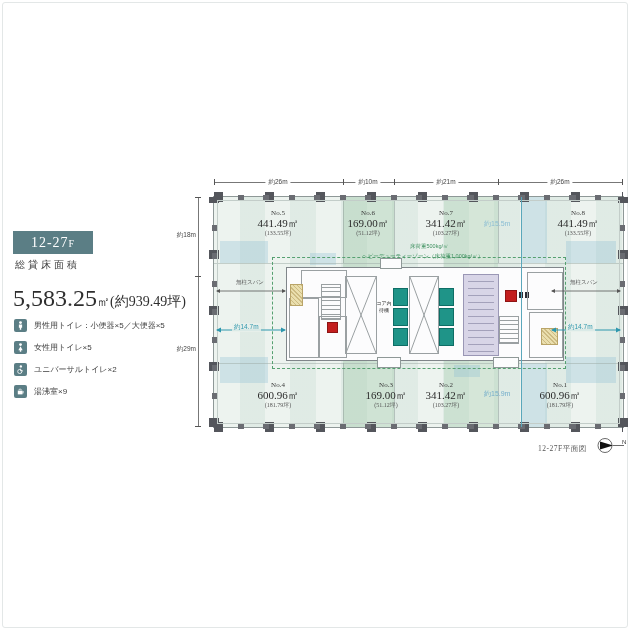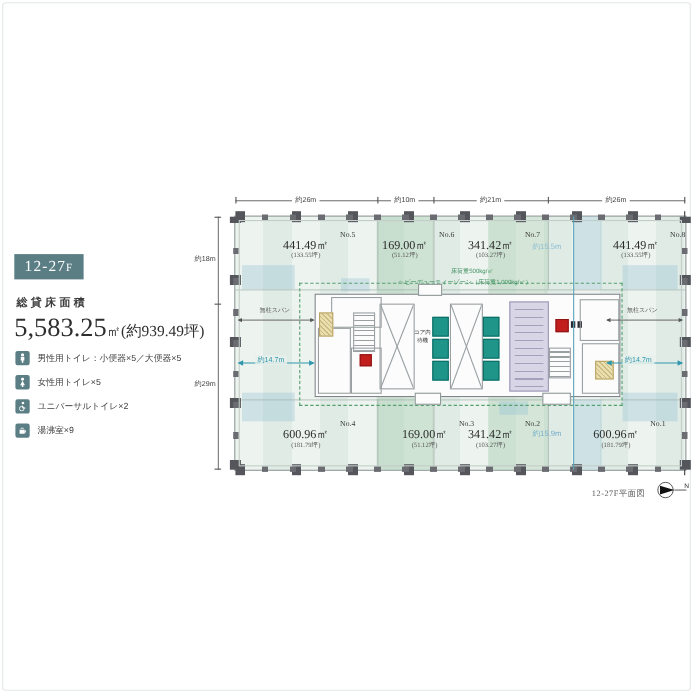--- a/index.html
+++ b/index.html
@@ -1,24 +1,24 @@
 <!DOCTYPE html>
 <html><head>
 <meta charset="utf-8">
 <style>
   html,body{margin:0;padding:0;}
   body{width:630px;height:630px;position:relative;background:#ffffff;
        font-family:"Liberation Serif","DejaVu Serif",serif;color:#3a3a3a;overflow:hidden;}
   .frame{position:absolute;inset:2px;border:1px solid #e3e7e7;border-radius:3px;}
 
   
-  .badge{position:absolute;left:13px;top:231px;width:63px;height:23px;background:#5b7e85;
+  .badge{position:absolute;left:13px;top:231px;width:80px;height:23px;background:#5b7e85;
          color:#fff;text-align:center;line-height:23px;font-size:14px;letter-spacing:1px;}
   .badge .suf{font-size:10px;}
-  .area-label{position:absolute;left:15px;top:268px;font-size:10px;font-weight:bold;letter-spacing:3px;color:#3c3c3c;}
+  .area-label{position:absolute;left:15px;top:258px;font-size:10px;font-weight:normal;letter-spacing:3px;color:#3c3c3c;}
   .area-line{position:absolute;left:13px;top:285px;white-space:nowrap;color:#2e2e2e;}
   .area-line .val{font-size:24px;}
   .area-line .unit{font-size:13px;}
   .area-line .tsubo{font-size:14px;}
   .fac-row{position:absolute;left:14px;height:14px;display:flex;align-items:center;}
   .fac-ico{width:13px;height:13px;background:#5b7e85;border-radius:2px;display:inline-flex;
            align-items:center;justify-content:center;flex:0 0 13px;}
   .fac-txt{font-size:8px;margin-left:7px;color:#3d3d3d;font-family:"Liberation Sans",sans-serif;white-space:nowrap;}
 
   
@@ -39,21 +39,21 @@
       background:repeating-linear-gradient(90deg,#54565c 0 9px,transparent 9px 51px);}
   .cols-h-sm{position:absolute;left:6px;width:397px;height:5px;
       background:repeating-linear-gradient(90deg,transparent 0 18px,#6a6c72 18px 24px,transparent 24px 25.5px);}
   .cols-v-big{position:absolute;top:0;height:230px;width:10px;
       background:repeating-linear-gradient(0deg,#54565c 0 9px,transparent 9px 56px);}
   .cols-v-sm{position:absolute;top:8px;height:214px;width:5px;
       background:repeating-linear-gradient(0deg,transparent 0 20px,#6a6c72 20px 26px,transparent 26px 28px);}
 
   
   .room{position:absolute;width:90px;text-align:center;line-height:1.15;}
-  .room .no{font-size:7px;color:#3a3a3a;text-align:right;}
+  .room .no{font-size:7px;color:#3a3a3a;}
   .room .ar{font-size:11px;color:#2b2b2b;}
   .room .tb{font-size:6px;color:#555;}
 
   
   .dim-top{position:absolute;left:0;top:-15px;width:409px;height:0;border-top:1px solid #777;}
   .tick-v{position:absolute;top:-18px;width:1px;height:6px;background:#555;}
   .dim-top-label{position:absolute;top:-19px;transform:translateX(-50%);font-size:6.5px;color:#444;
       background:#fff;padding:0 3px;font-family:"Liberation Sans",sans-serif;white-space:nowrap;}
   .dim-left{position:absolute;left:-16px;top:0;height:230px;width:0;border-left:1px solid #777;}
   .tick-h{position:absolute;left:-19px;width:6px;height:1px;background:#555;}

